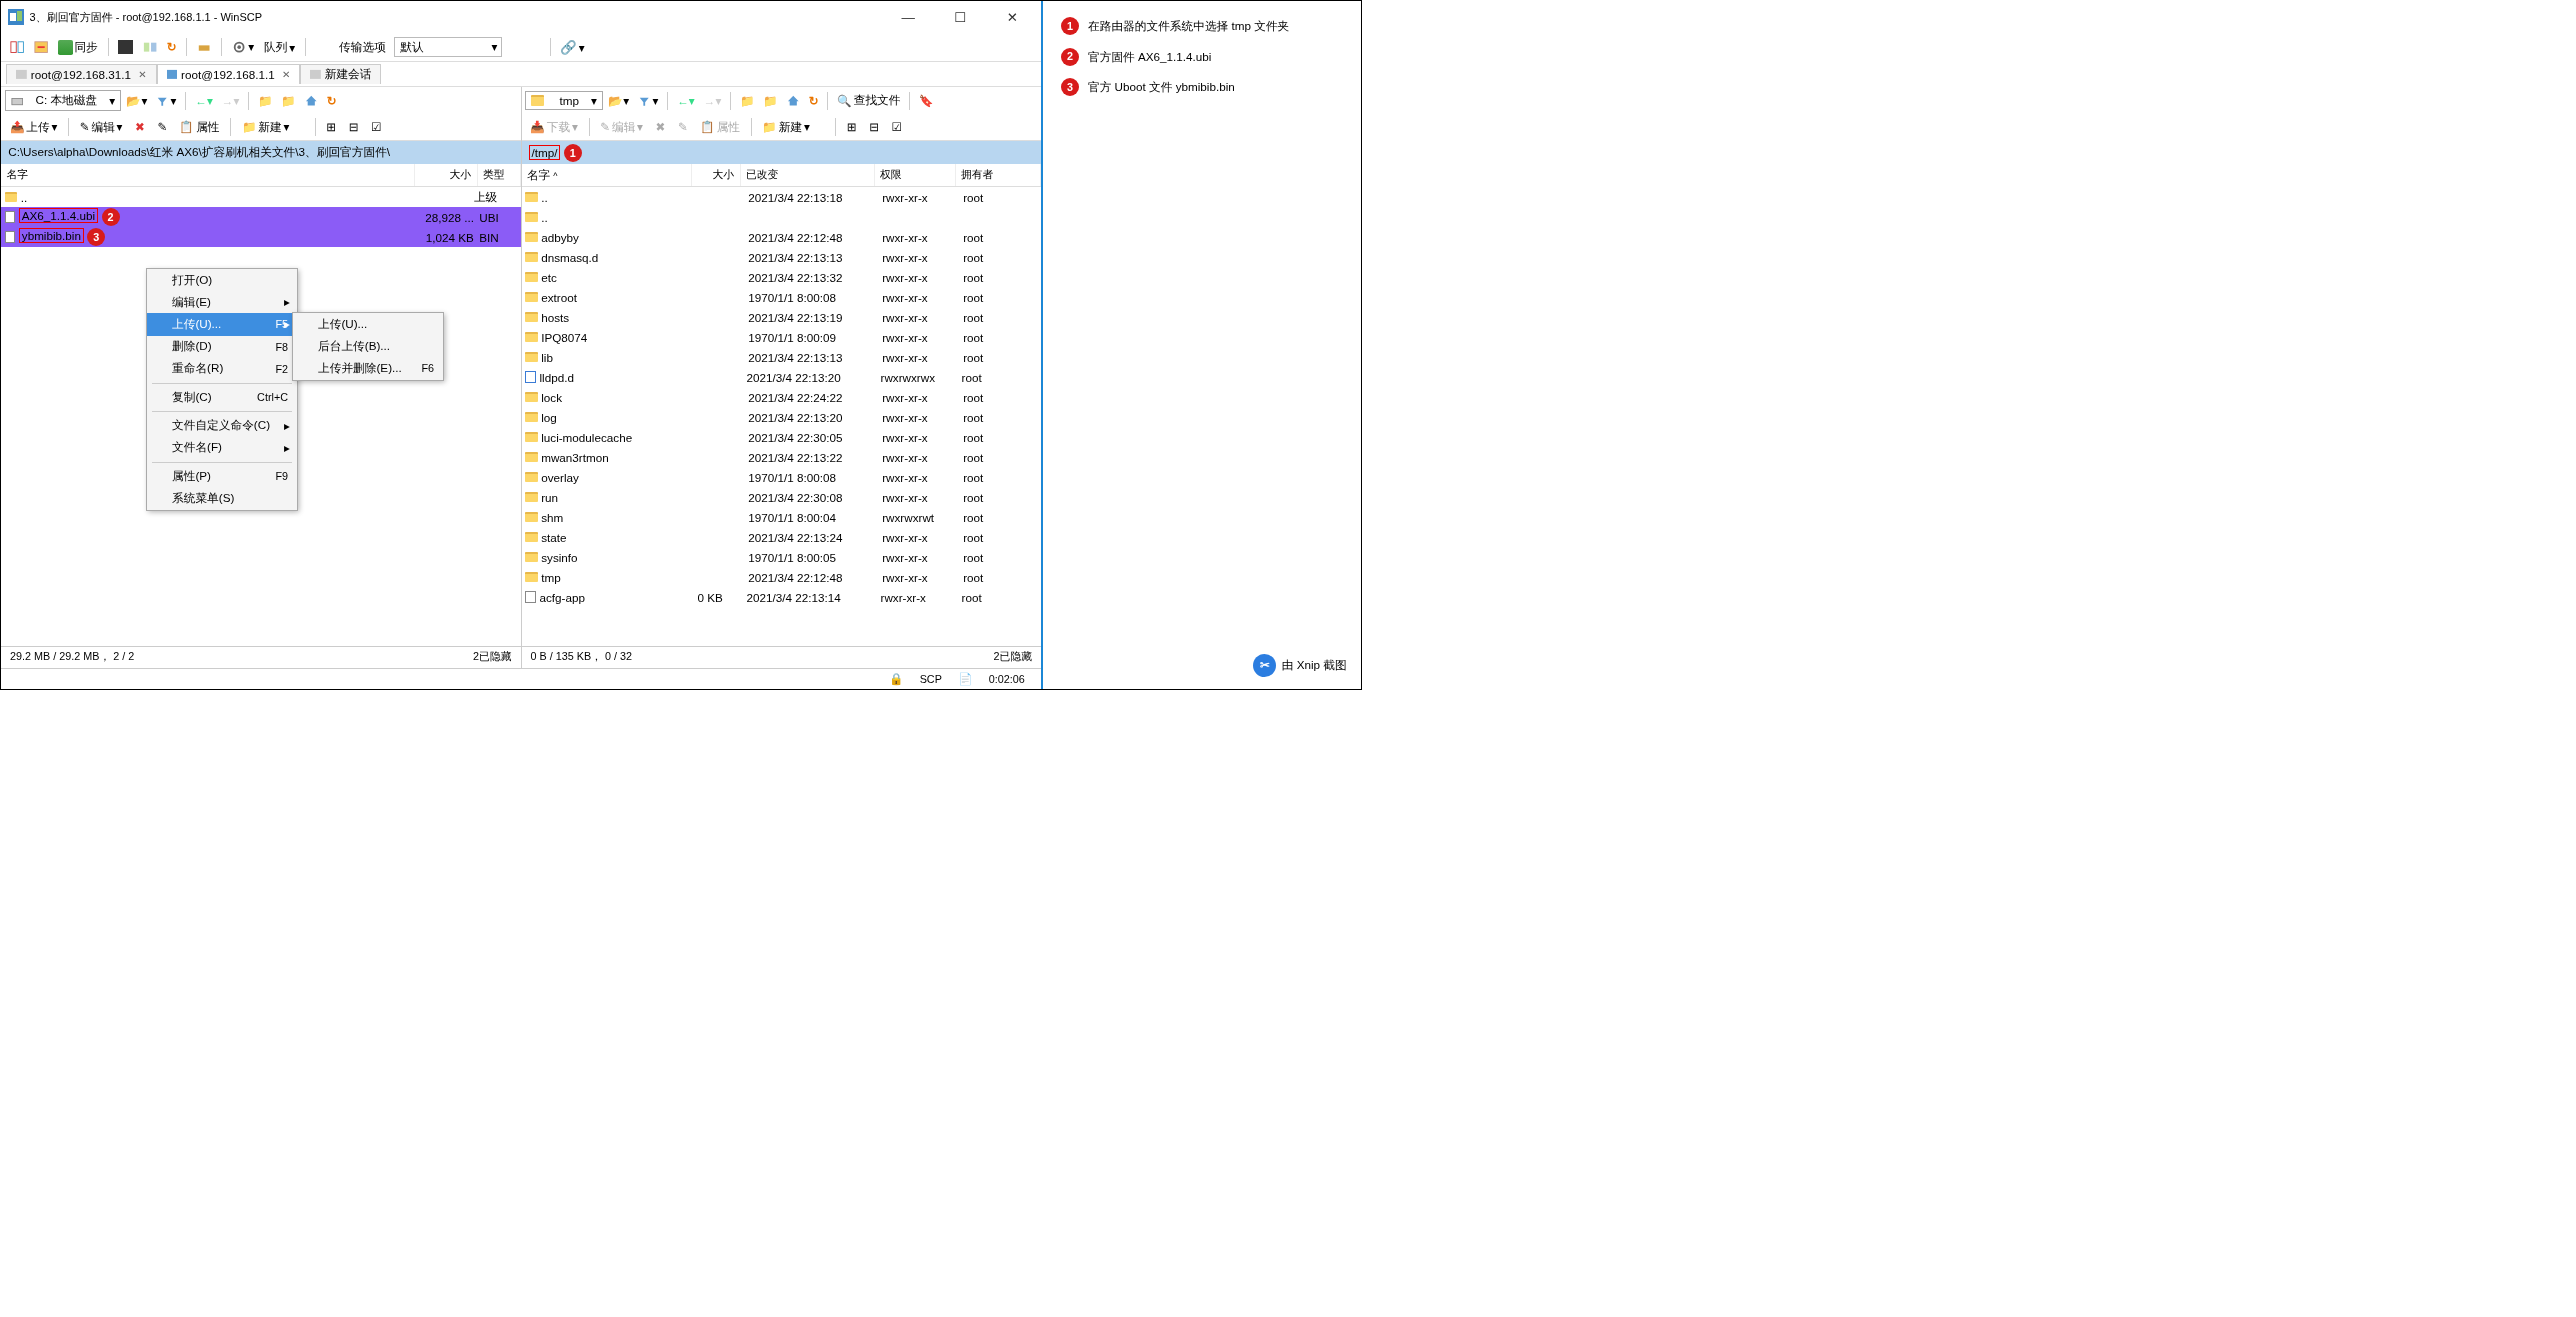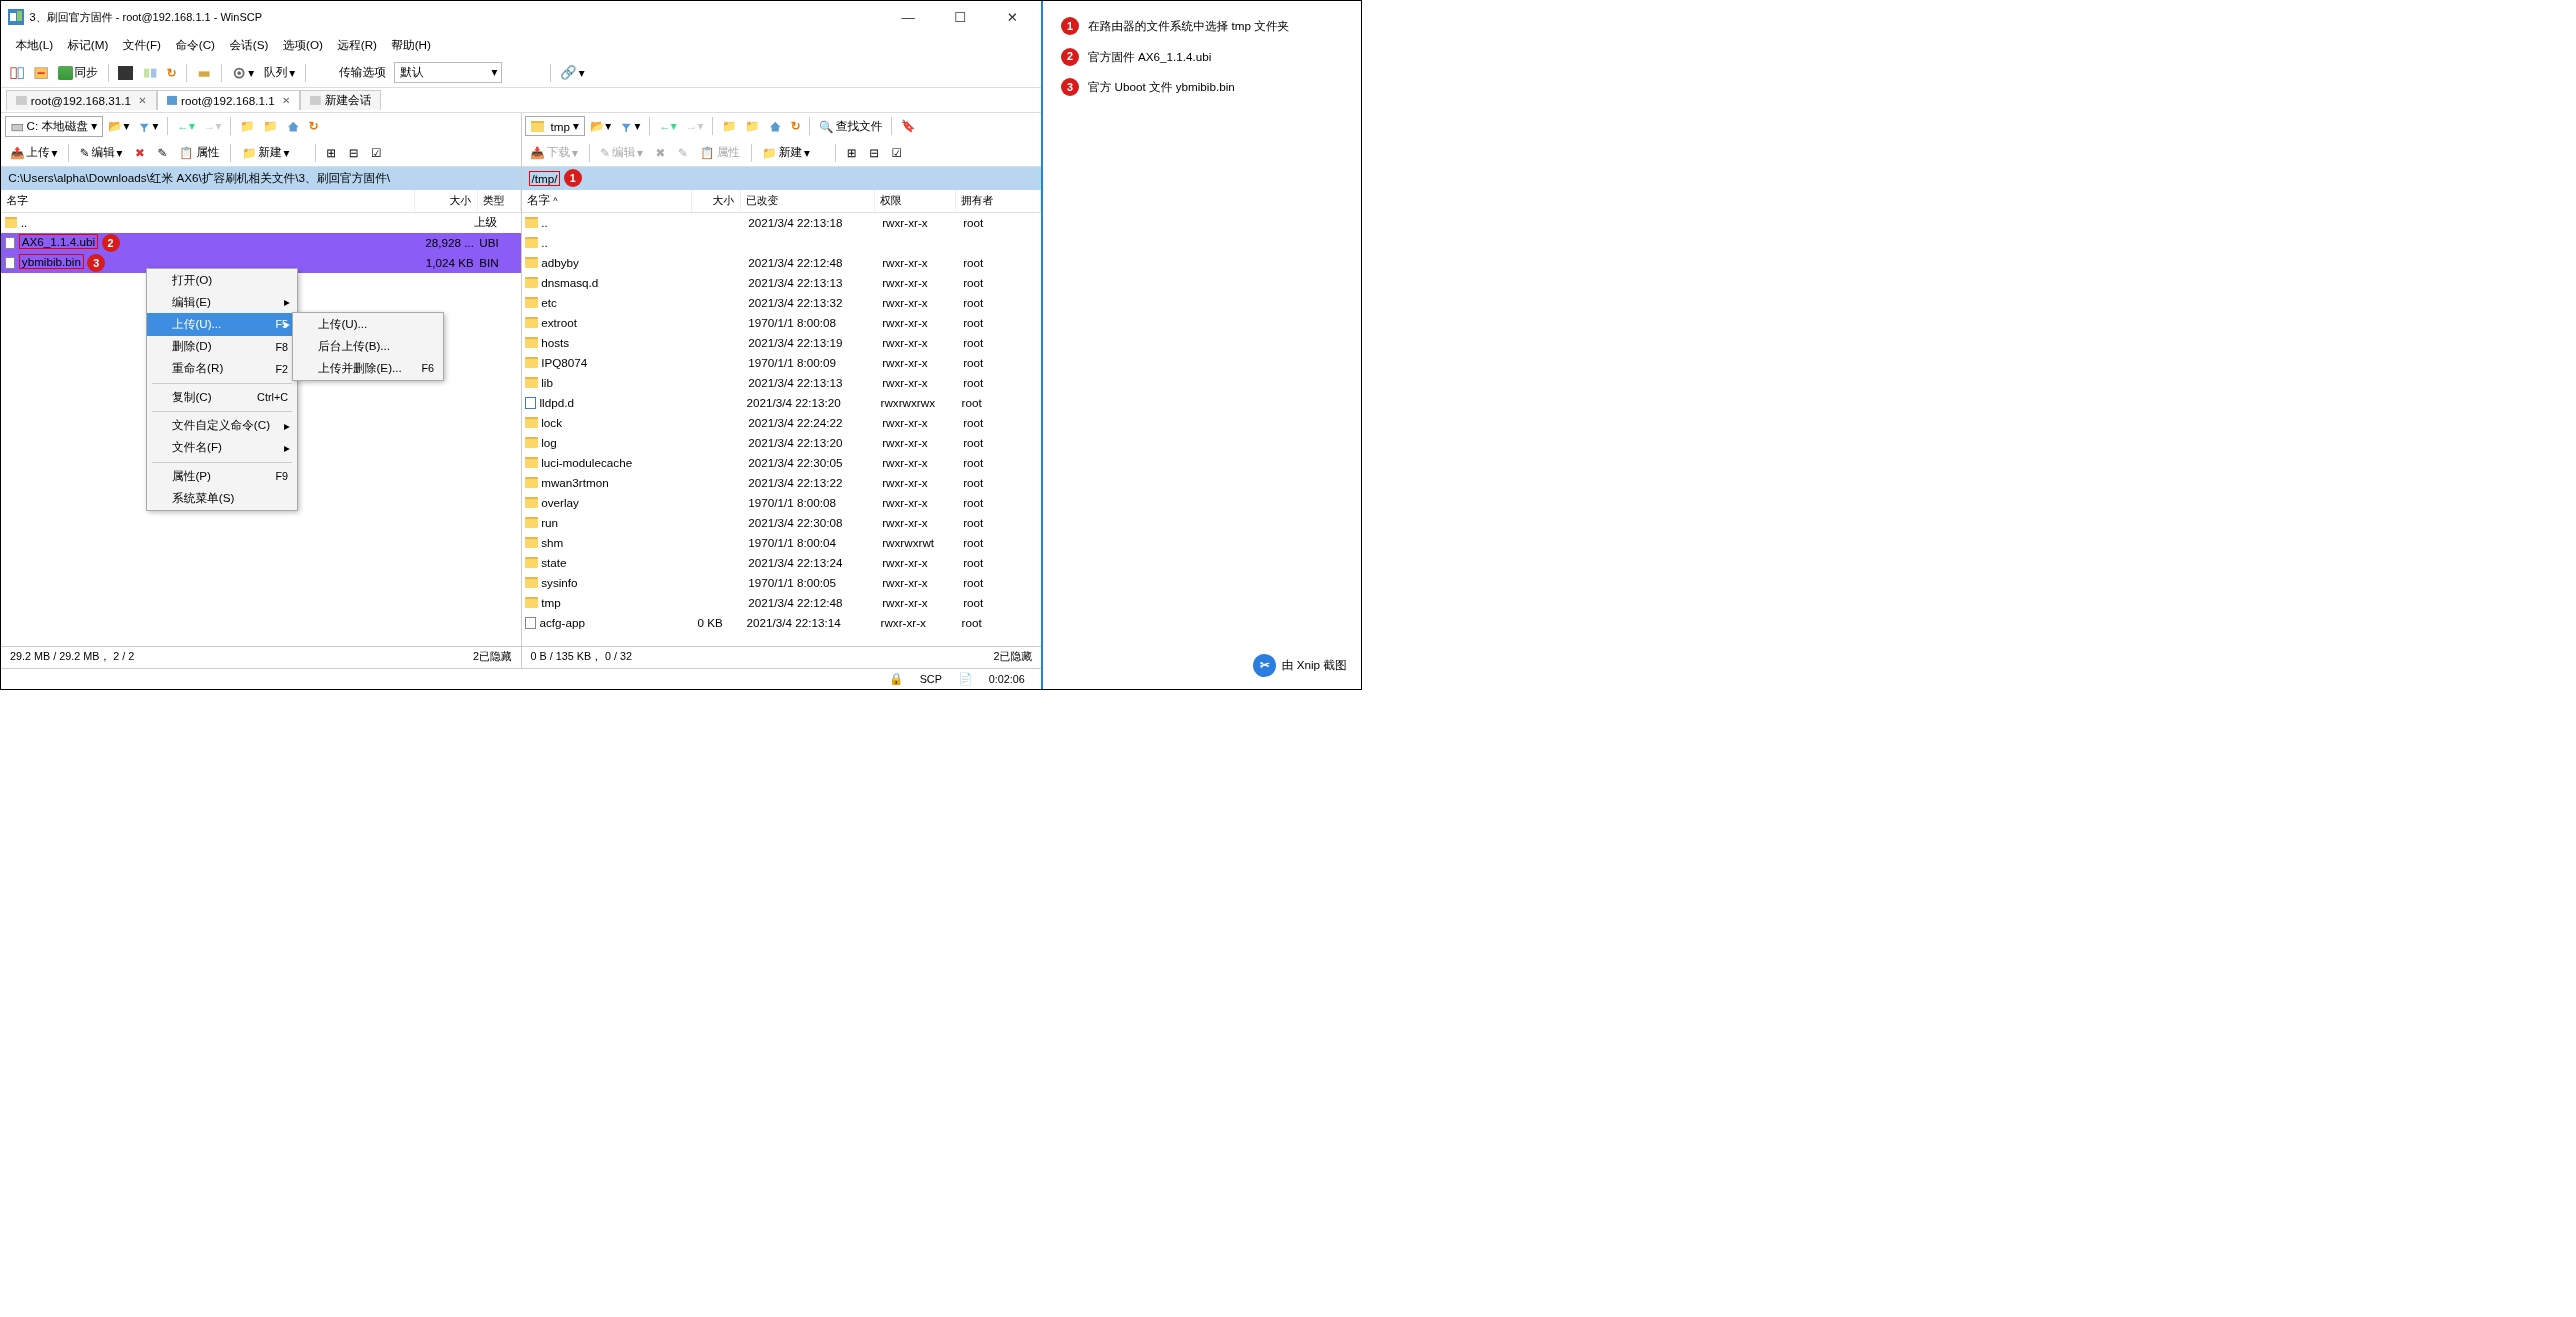--- a/index.html
+++ b/index.html
@@ -18,21 +18,21 @@
 .tb-sep { width:0.9px; height:18px; background:#ccc; margin:0 3.6px;}
 .dropdown-field { border:0.9px solid #bbb; padding:1.8px 16px 1.8px 5.4px; background:#fff; position:relative;}
 .tabs { display:flex; padding: 1.8px 5.4px; gap:0; border-bottom:0.9px solid #ddd; height:25px;}
 .tab { padding: 2.7px 9px; border:0.9px solid #ccc; border-bottom:none; background:#f5f5f5; display:flex; align-items:center; gap:3.6px; cursor:pointer;}
 .tab.active { background:#fff; }
 .tab .close { margin-left:3.6px; font-size:10px; color:#666;}
 .panes { flex:1; display:flex; min-height:0;}
 .pane { flex:1; display:flex; flex-direction:column; border-right:0.9px solid #ccc; min-width:0;}
 .pane:last-child { border-right:none;}
 .nav-row { display:flex; align-items:center; gap:1.8px; padding:1.8px 3.6px; height:27px;}
-.drive-combo { border:0.9px solid #aaa; padding:1.8px 5.4px; display:flex; align-items:center; gap:3px; background:#fff;}
+.drive-combo { border:0.9px solid #aaa; padding:1.8px 5.4px; display:flex; align-items:center; gap:12px; background:#fff;}
 .ops-row { display:flex; align-items:center; gap:1.8px; padding:1.8px 3.6px; height:27px; border-bottom:0.9px solid #ddd;}
 .op-btn { padding:1.8px 5.4px; display:flex; align-items:center; gap:1.8px; cursor:pointer;}
 .op-btn.disabled { color:#aaa;}
 .path-bar { background:#b8d6f0; padding:3.6px 7.2px; font-size:11.7px; height:23px; display:flex; align-items:center;}
 .redbox { border:1.8px solid #e00; padding:0 1.8px; display:inline-block;}
 .file-header { display:flex; background:#fff; border-bottom:0.9px solid #ddd; height:23px; align-items:center;}
 .fh-col { padding:3.6px 5.4px; border-right:0.9px solid #eee; font-size:10.8px;}
 .file-list { flex:1; overflow-y:auto; position:relative;}
 .file-row { display:flex; align-items:center; height:20px; padding:0 3.6px;}
 .file-row.sel { background:#8b5cf6;}
@@ -73,30 +73,20 @@
         </svg>
     </span>
     <span class="titlebar-text">3、刷回官方固件 - root@192.168.1.1 - WinSCP</span>
     <div class="win-controls">
       <div class="win-btn">—</div>
       <div class="win-btn">☐</div>
       <div class="win-btn">✕</div>
     </div>
   </div>
 
-  <div class="menubar" id="menubar">
-      <span class="menuitem">本地(L)</span>
-      <span class="menuitem">标记(M)</span>
-      <span class="menuitem">文件(F)</span>
-      <span class="menuitem">命令(C)</span>
-      <span class="menuitem">会话(S)</span>
-      <span class="menuitem">选项(O)</span>
-      <span class="menuitem">远程(R)</span>
-      <span class="menuitem">帮助(H)</span>
-    </div>
 
   <div class="toolbar">
     <span class="tb-btn">
         <svg width="14.3" height="14.3" viewBox="0 0 16 16">
           <rect x="1" y="2" width="6" height="12" fill="#fff" stroke="#c33"></rect>
           <rect x="9" y="2" width="6" height="12" fill="#fff" stroke="#39c"></rect>
         </svg>
       </span>
     <span class="tb-btn">
         <svg width="14.3" height="14.3" viewBox="0 0 16 16">

